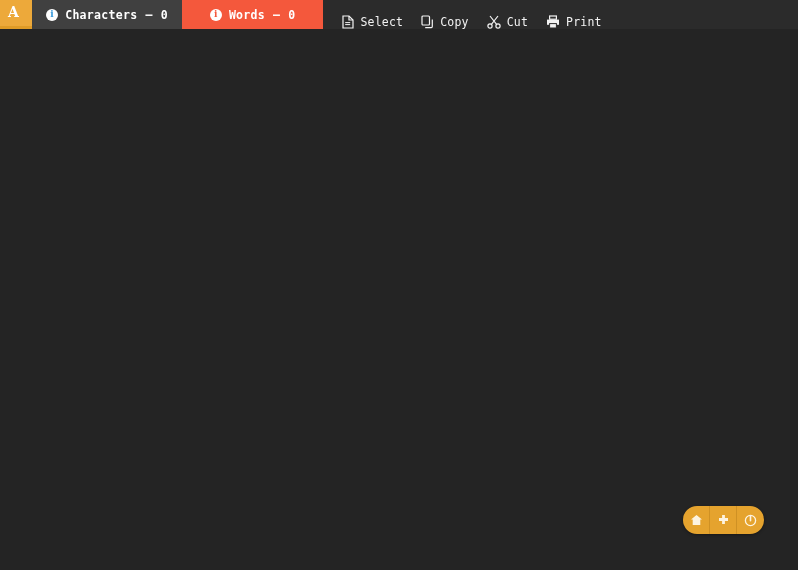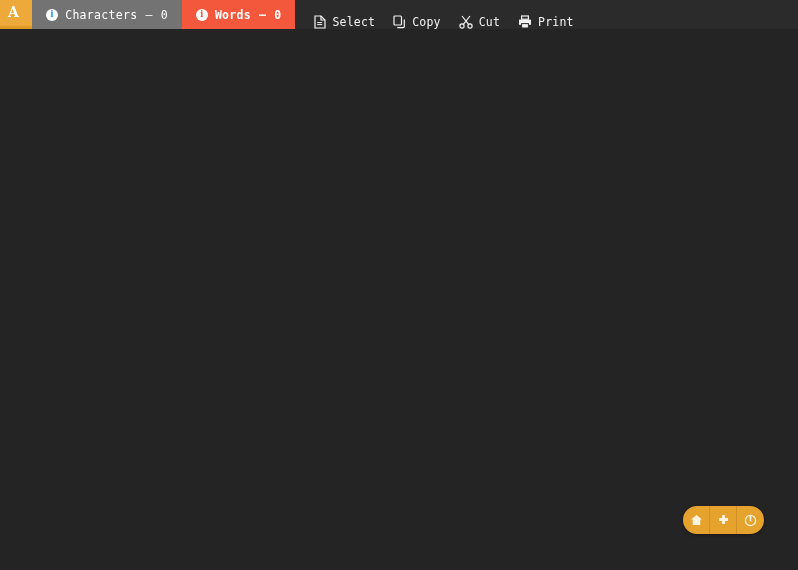--- a/index.html
+++ b/index.html
@@ -51,30 +51,30 @@
     font-family: "DejaVu Serif", "Liberation Serif", serif;
     font-weight: bold;
     font-size: 14px;
     line-height: 1;
     position: relative;
     top: -1px;
   }
 
   
   #chars-seg {
-    background: #737373;
+    background: #404040;
     color: #ffffff;
     padding: 0 14px;
-    font-weight: normal;
+    font-weight: bold;
     gap: 7px;
   }
   #words-seg {
     background: #f4583c;
     color: #ffffff;
-    padding: 0 14px;
+    padding: 0 28px;
     font-weight: bold;
     gap: 7px;
   }
   .counter-sep { opacity: .95; padding: 0 1px; }
 
   
   .info-icon {
     width: 12px; height: 12px;
     border-radius: 50%;
     background: #ffffff;

